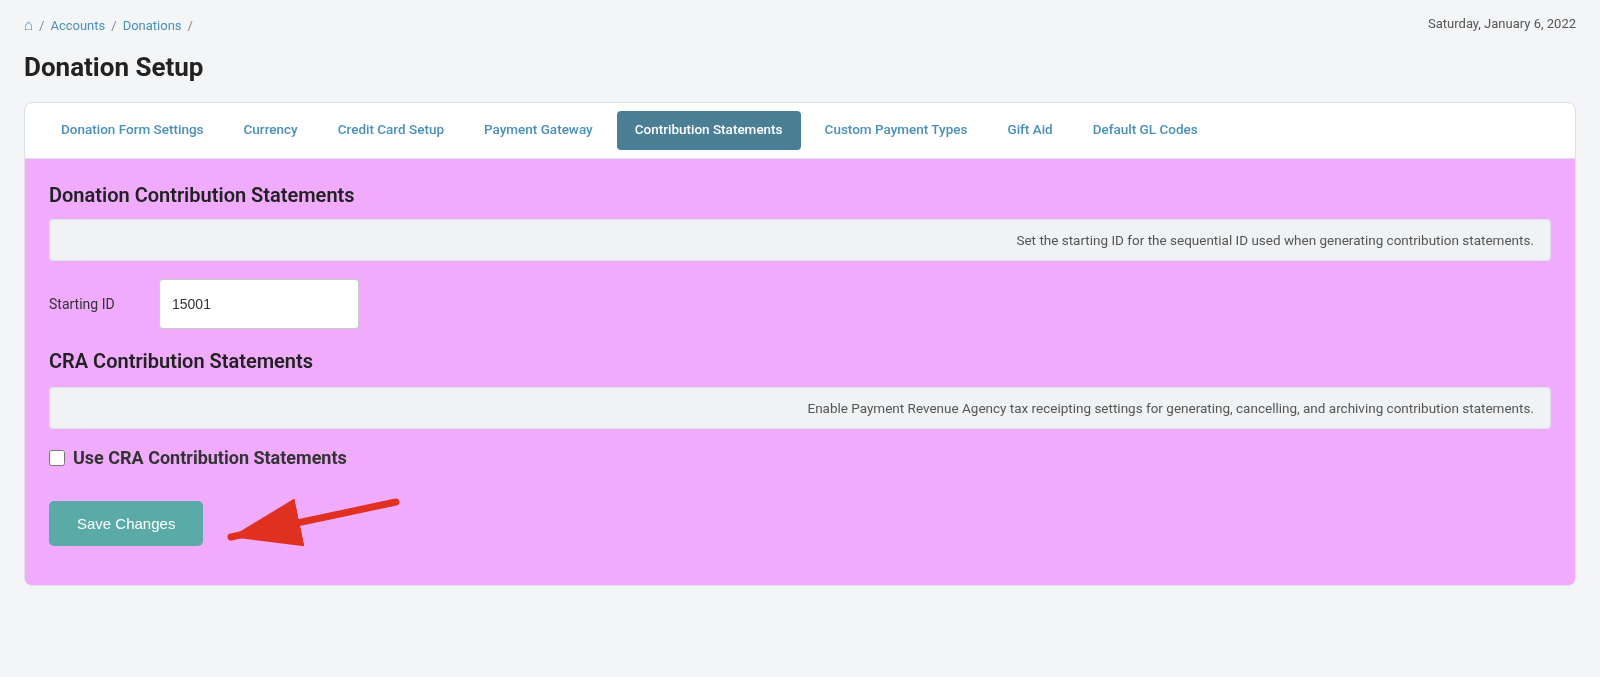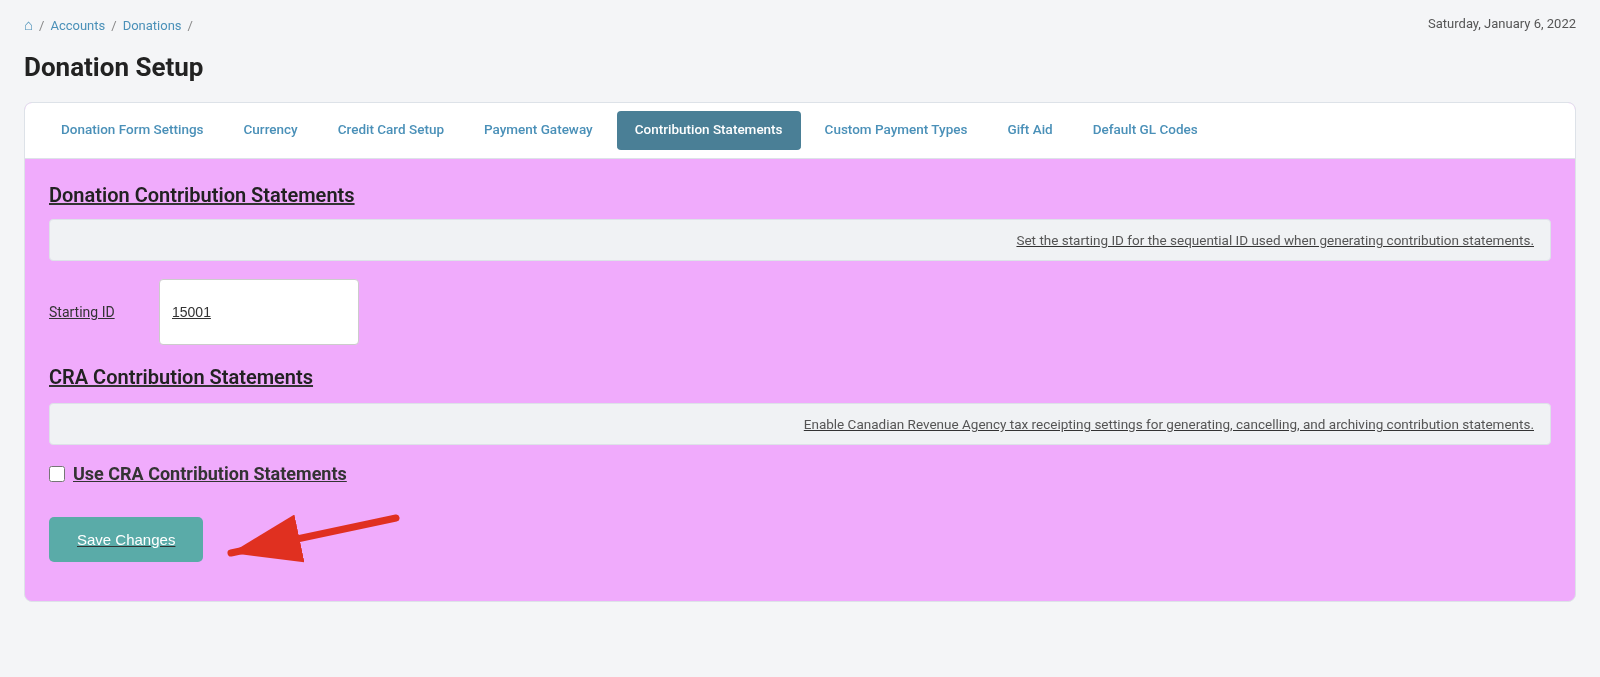--- a/index.html
+++ b/index.html
@@ -82,21 +82,20 @@
       background: #4a7f96;
       color: #fff;
       border-radius: 4px;
       border-bottom: 3px solid #4a7f96;
       margin: 8px 4px;
       padding: 10px 18px;
     }
     
     .content-area {
       padding: 24px 24px 30px 24px;
-      text-decoration: underline;
     }
     
     .section-title {
       font-size: 20px;
       font-weight: 600;
       color: #222;
       margin-bottom: 12px;
     }
     .info-box {
       background: #f0f2f4;
@@ -115,21 +114,21 @@
       margin-bottom: 20px;
     }
     .field-label {
       font-size: 14px;
       color: #333;
       min-width: 90px;
     }
     .field-input {
       border: 1px solid #ccc;
       border-radius: 4px;
-      padding: 24px 12px;
+      padding: 16px 12px;
       font-size: 14px;
       width: 200px;
       color: #333;
       outline: none;
     }
     
     .section-divider {
       margin: 4px 0 14px 0;
     }
     
@@ -208,21 +207,21 @@
 
       <h2 class="section-title">Donation Contribution Statements</h2>
       <div class="info-box">Set the starting ID for the sequential ID used when generating contribution statements.</div>
 
       <div class="field-row">
         <span class="field-label">Starting ID</span>
         <input class="field-input" type="text" value="15001" style="">
       </div>
 
       <h2 class="section-title section-divider">CRA Contribution Statements</h2>
-      <div class="info-box">Enable Canadian Revenue Agency tax receipting settings for generating, cancelling, and archiving contribution statements.</div>
+      <div class="info-box">Enable Payment Revenue Agency tax receipting settings for generating, cancelling, and archiving contribution statements.</div>
 
       <div class="checkbox-row">
         <input type="checkbox" id="cra-checkbox" style="">
         <label class="checkbox-label" for="cra-checkbox">Use CRA Contribution Statements</label>
       </div>
 
       <div style="display:flex; align-items:center; gap: 0;">
         <button class="save-button">Save Changes</button>
 
         <div class="arrow-container">

